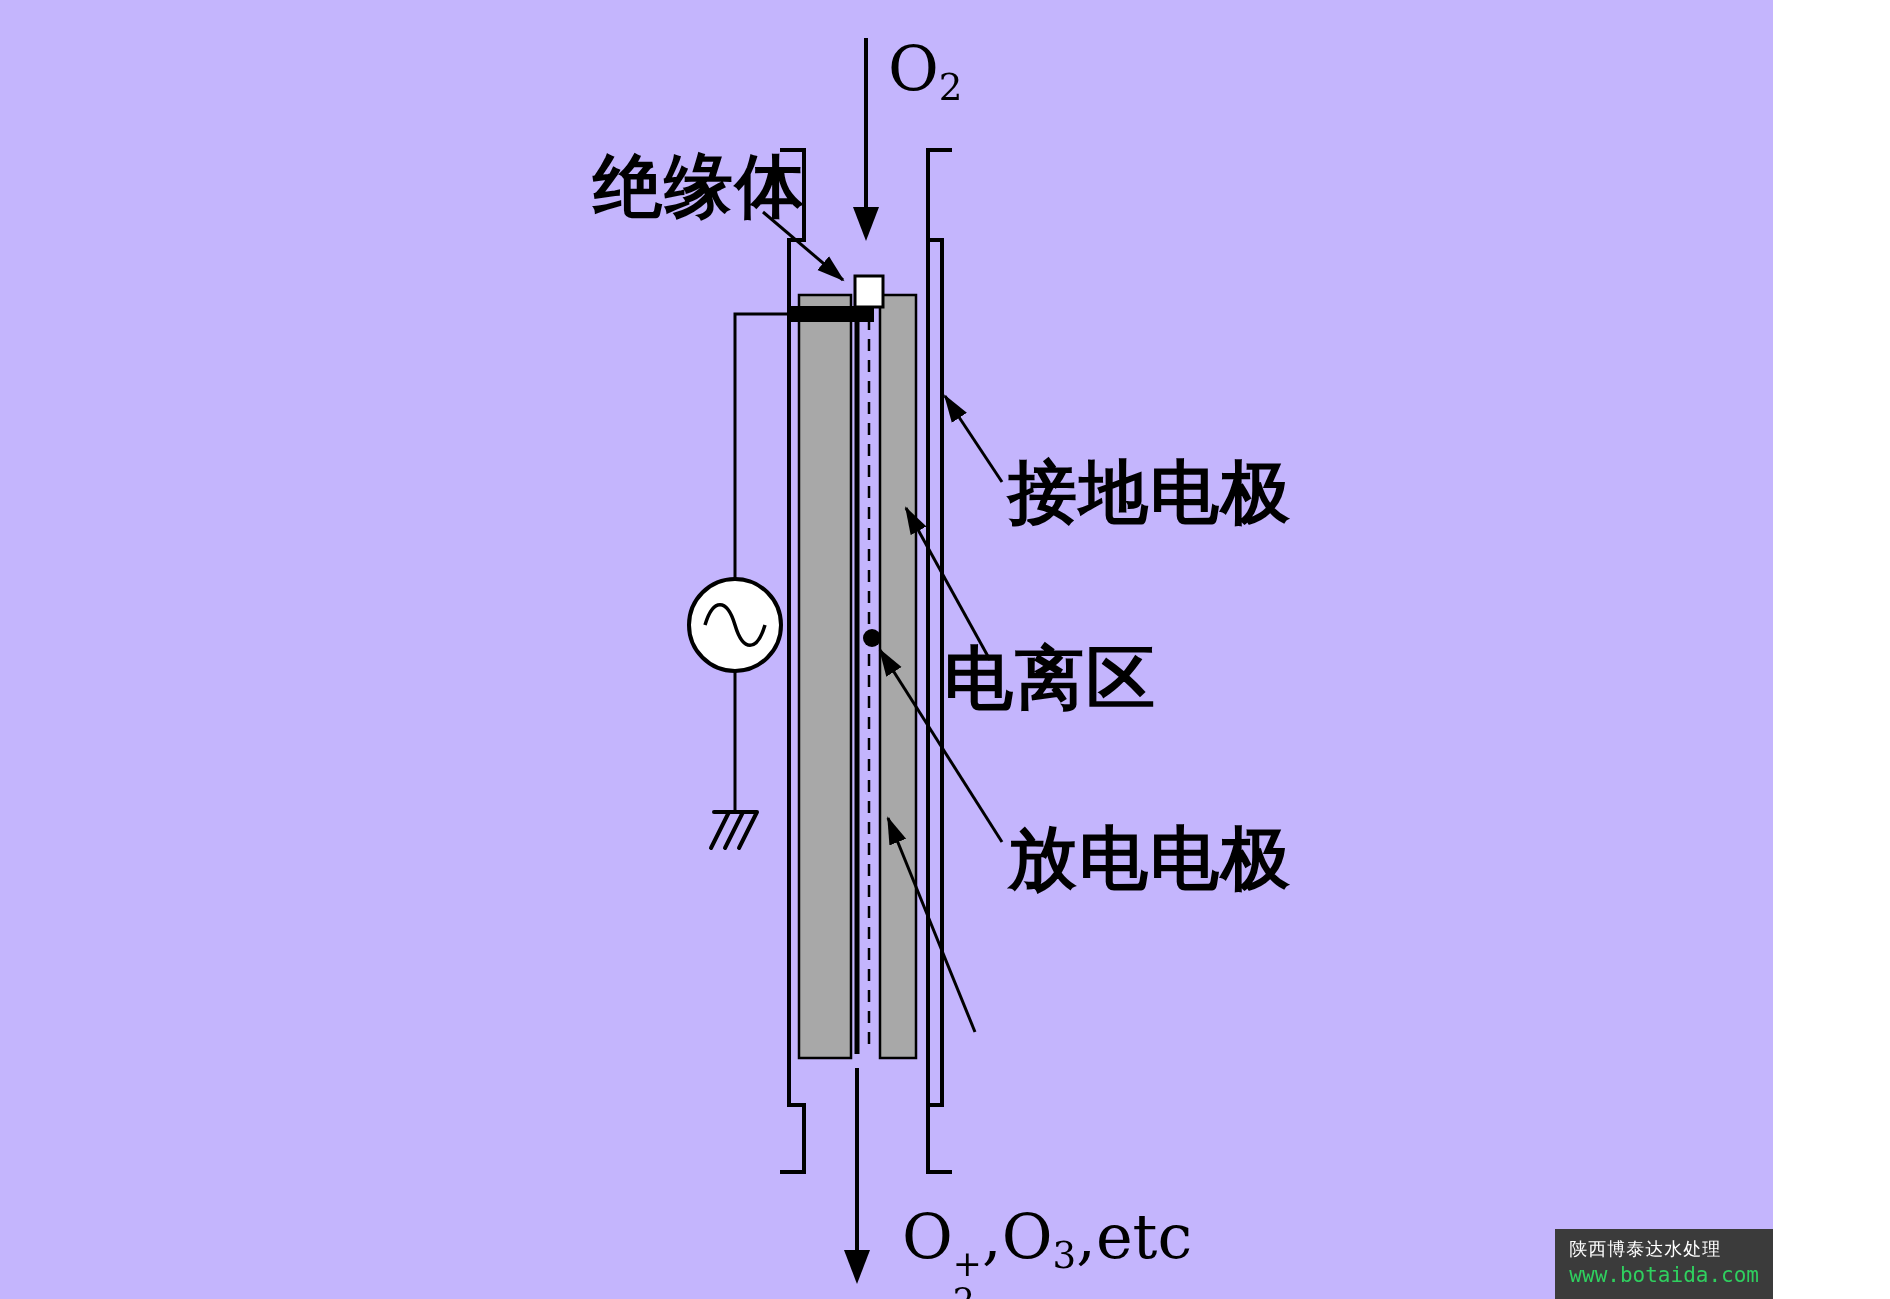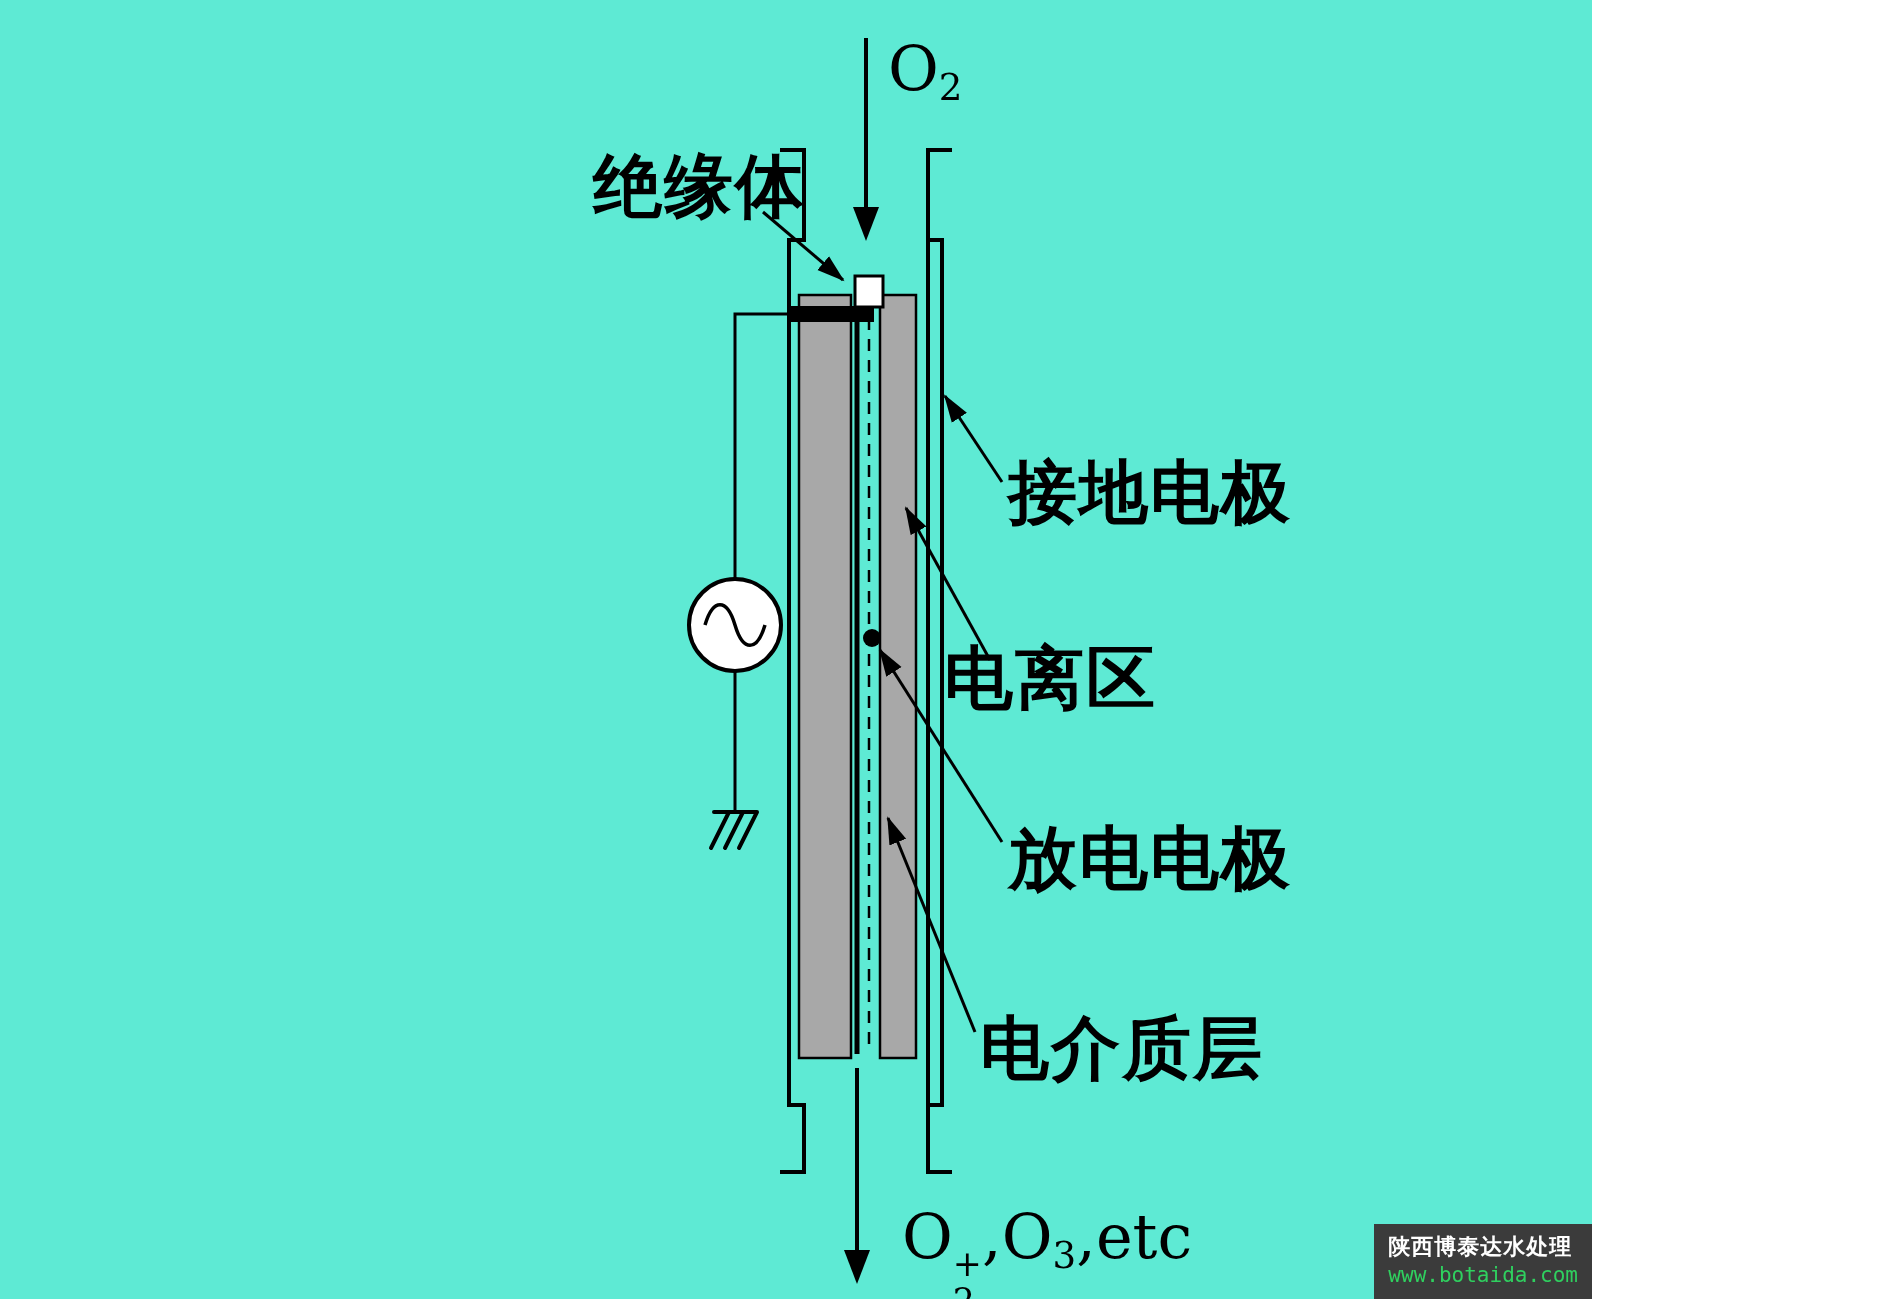--- a/index.html
+++ b/index.html
@@ -1,21 +1,21 @@
 <!DOCTYPE html>
 <html><head>
 <meta charset="utf-8">
 <style>
   * { margin:0; padding:0; box-sizing:border-box; }
   html,body { background:#ffffff; }
   .canvas {
     position:relative;
-    width:1592px;
+    width:1773px;
     height:1299px;
-    background:#5eead4;
+    background:#c4b5fd;
     overflow:hidden;
     font-family:"Liberation Sans","DejaVu Sans",sans-serif;
   }
   svg.diagram { position:absolute; left:0; top:0; }
 
   .label {
     position:absolute;
     font-family:"Liberation Sans","DejaVu Sans",sans-serif;
     font-weight:700;
     color:#000;
@@ -46,22 +46,22 @@
   .watermark {
     position:absolute;
     right:0;
     bottom:0;
     background:#3b3b3b;
     padding:8px 14px 10px 14px;
     min-width:176px;
   }
   .watermark .company {
     color:#ffffff;
-    font-size:22px;
-    font-weight:700;
+    font-size:18px;
+    font-weight:400;
     letter-spacing:1px;
     line-height:1.35;
     white-space:nowrap;
   }
   .watermark .site {
     color:#2fd05f;
     font-size:21px;
     font-family:"DejaVu Sans Mono","Liberation Mono",monospace;
     line-height:1.3;
     white-space:nowrap;
@@ -129,21 +129,20 @@
   <div class="chem" style="left:888px; top:32px;">
     <span>O</span><sub>2</sub>
   </div>
 
   <div class="label" style="left:593px; top:146px;">绝缘体</div>
 
 
   <div class="label" style="left:1008px; top:452px;">接地电极</div>
   <div class="label" style="left:944px; top:638px;">电离区</div>
   <div class="label" style="left:1008px; top:818px;">放电电极</div>
-  <div class="label" style="left:980px; top:1008px;">电介质层</div>
 
   <div class="chem" style="left:902px; top:1200px;">
     <span>O</span><span class="stack">
         <span>+</span>
         <span>2</span>
       </span><span>,</span><span>O</span><sub>3</sub><span>,etc</span>
   </div>
 
   <div class="watermark">
     <div class="company">陕西博泰达水处理</div>

